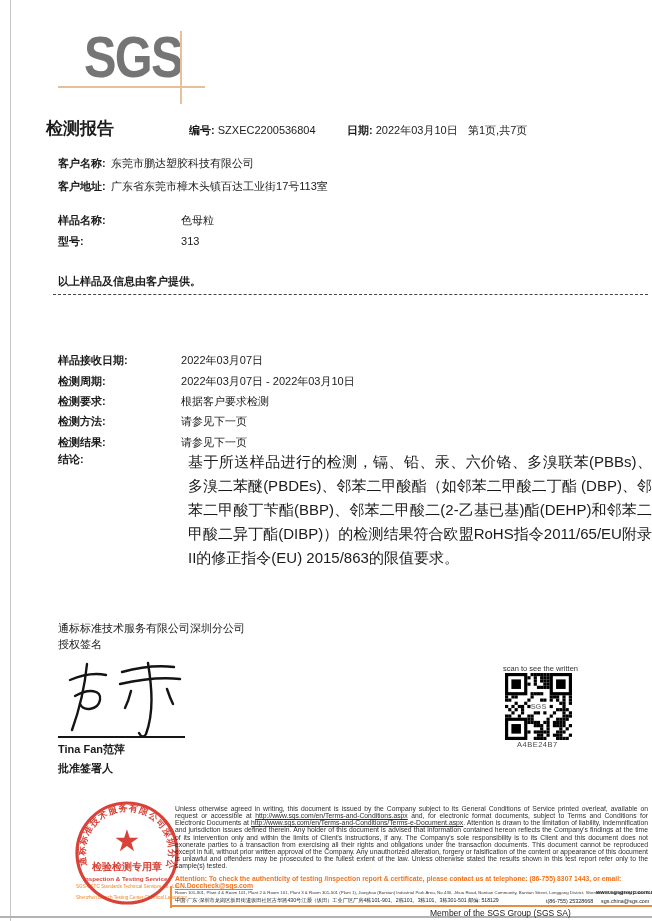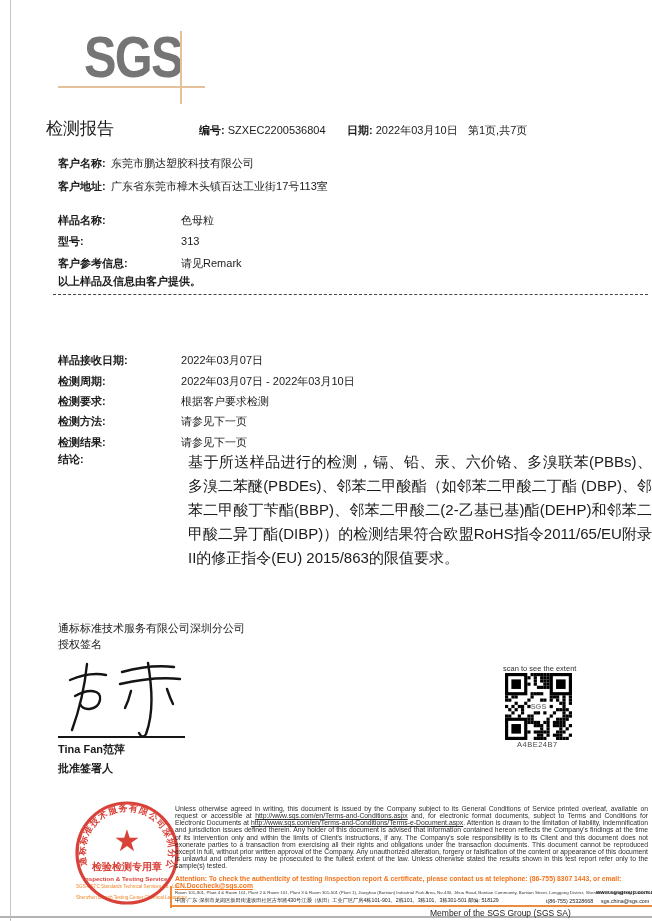--- a/index.html
+++ b/index.html
@@ -8,21 +8,21 @@
   .abs{position:absolute;}
   
   .edge-left{left:10px;top:0;width:1px;height:921px;background:#c7c7c7;}
   .edge-bottom{left:0;top:916px;width:652px;height:2px;background:#b3b3b3;}
   
   .logo-text{left:84px;top:28px;font-size:58px;font-weight:bold;color:#757575;
              letter-spacing:-2px;transform:scaleX(.84);transform-origin:left top;line-height:1;}
   .logo-hline{left:58px;top:86px;width:147px;height:2px;background:#e5c19b;}
   .logo-vline{left:180px;top:31px;width:2px;height:73px;background:#e5c19b;}
   
-  .doc-title{left:46px;top:117px;font-size:17px;font-weight:normal;}
+  .doc-title{left:46px;top:117px;font-size:17px;font-weight:bold;}
   .meta{font-size:11px;white-space:nowrap;}
   
   .row{position:absolute;left:58px;font-size:11px;white-space:nowrap;}
   .row .lbl{display:inline-block;font-weight:bold;}
   .lbl-sm{width:50px;}
   .lbl-lg{width:120px;}
   .bold{font-weight:bold;}
   .dashline{left:53px;top:294px;width:595px;height:0;border-top:1.5px dashed #444;}
   .conclusion{left:188px;top:450px;width:464px;font-size:15px;line-height:24px;
               text-align:justify;white-space:normal;}
@@ -57,21 +57,21 @@
 <div class="page">
 
   <div class="abs edge-left"></div>
   <div class="abs edge-bottom"></div>
 
   <div class="abs logo-text">SGS</div>
   <div class="abs logo-hline"></div>
   <div class="abs logo-vline"></div>
 
   <div class="abs doc-title">检测报告</div>
-  <div class="abs meta" style="left:191px;top:123px;padding-left:8px;">
+  <div class="abs meta" style="left:181px;top:123px;padding-left:8px;">
     <span class="bold">编号:</span>
     <span>SZXEC2200536804</span>
   </div>
   <div class="abs meta" style="left:347px;top:123px;">
     <span class="bold">日期:</span>
     <span>2022年03月10日</span>
   </div>
   <div class="abs meta" style="left:468px;top:123px;">第1页,共7页</div>
 
   <div class="row" style="top:156px;">
@@ -82,24 +82,20 @@
     <span class="lbl lbl-sm">客户地址:</span>
     <span>广东省东莞市樟木头镇百达工业街17号113室</span>
   </div>
   <div class="row" style="top:213px;">
     <span class="lbl lbl-lg">样品名称:</span>
     <span>色母粒</span>
   </div>
   <div class="row" style="top:234px;">
     <span class="lbl lbl-lg">型号:</span>
     <span>313</span>
-  </div>
-  <div class="row" style="top:256px;">
-    <span class="lbl lbl-lg">客户参考信息:</span>
-    <span>请见Remark</span>
   </div>
   <div class="row bold" style="top:274px;">以上样品及信息由客户提供。</div>
 
   <div class="abs dashline"></div>
 
   <div class="row" style="top:353px;">
     <span class="lbl lbl-lg">样品接收日期:</span>
     <span>2022年03月07日</span>
   </div>
   <div class="row" style="top:374px;">
@@ -131,21 +127,21 @@
     <path d="M66,14 C84,9 100,7 118,9"></path>
     <path d="M64,26 C86,21 106,19 124,21"></path>
     <path d="M92,5 C96,30 98,54 90,76 C88,80 85,79 83,75"></path>
     <path d="M75,33 C73,41 71,46 69,50"></path>
     <path d="M111,31 C113,37 115,42 117,46"></path>
   </svg>
   <div class="abs sig-underline"></div>
   <div class="row bold" style="top:742px;">Tina Fan范萍</div>
   <div class="row bold" style="top:761px;">批准签署人</div>
 
-  <div class="abs qr-caption">scan to see the extent</div>
+  <div class="abs qr-caption">scan to see the written</div>
   <svg class="abs qr-svg" width="67" height="67" viewBox="0 0 63 63">
     <rect x="0" y="0" width="63" height="63" fill="#ffffff"></rect>
     <text x="31.5" y="34" font-size="7" font-weight="bold" fill="#8a8a8a" text-anchor="middle">SGS</text>
   <rect x="0" y="21" width="3" height="3" fill="#000"></rect>
       <rect x="0" y="24" width="3" height="3" fill="#000"></rect>
       <rect x="0" y="30" width="3" height="3" fill="#000"></rect>
       <rect x="0" y="39" width="3" height="3" fill="#000"></rect>
       <rect x="3" y="24" width="3" height="3" fill="#000"></rect>
       <rect x="3" y="33" width="3" height="3" fill="#000"></rect>
       <rect x="3" y="39" width="3" height="3" fill="#000"></rect>

